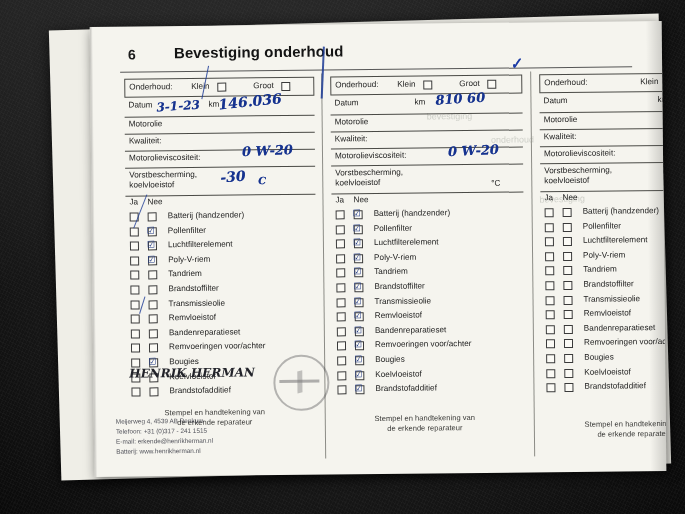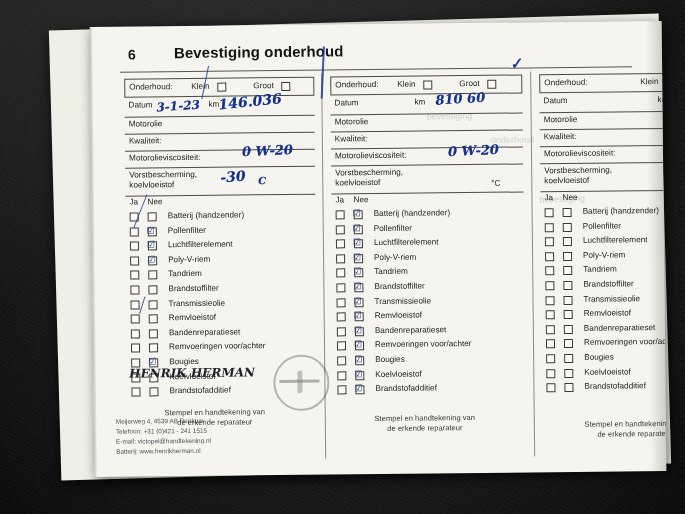--- a/index.html
+++ b/index.html
@@ -655,22 +655,22 @@
         <div>de erkende reparateur</div>
       </div>
       <div class="stempel" style="left:456px; top:398px; width:170px;">
         <div>Stempel en handtekening van</div>
         <div>de erkende reparateur</div>
       </div>
 
       <div class="signature" style="left:36px; top:340px; font-size:12px;">HENRIK HERMAN</div>
       <div class="opel-stamp" style="left:180px; top:330px;"></div>
       <div class="contact" style="left:22px; top:390px;">Meijerweg 4,  4539 AB Renkum</div>
-      <div class="contact" style="left:22px; top:400px;">Telefoon:  +31 (0)421 - 241 1515</div>
-      <div class="contact" style="left:22px; top:410px;">E-mail:  victopel@handtekening.nl</div>
+      <div class="contact" style="left:22px; top:400px;">Telefoon:  +31 (0)317 - 241 1515</div>
+      <div class="contact" style="left:22px; top:410px;">E-mail:  erkende@henrikherman.nl</div>
       <div class="contact" style="left:22px; top:420px;">Batterij:  www.henrikherman.nl</div>
 
       <div class="hw" style="left:66px; top:73px; font-size:12px; transform:rotate(-3deg);">3-1-23</div>
       <div class="hw" style="left:128px; top:68px; font-size:14px; transform:rotate(-5deg);">146.036</div>
       <div class="hw" style="left:151px; top:118px; font-size:13px; transform:rotate(-2deg);">0 W-20</div>
       <div class="hw" style="left:129px; top:143px; font-size:14px; transform:rotate(-4deg);">-30</div>
       <div class="hw" style="left:167px; top:150px; font-size:10px;">C</div>
 
       <div class="hw" style="left:345px; top:68px; font-size:13px; transform:rotate(-3deg);">810 60</div>
       <div class="hw" style="left:357px; top:120px; font-size:13px; transform:rotate(-2deg);">0 W-20</div>

